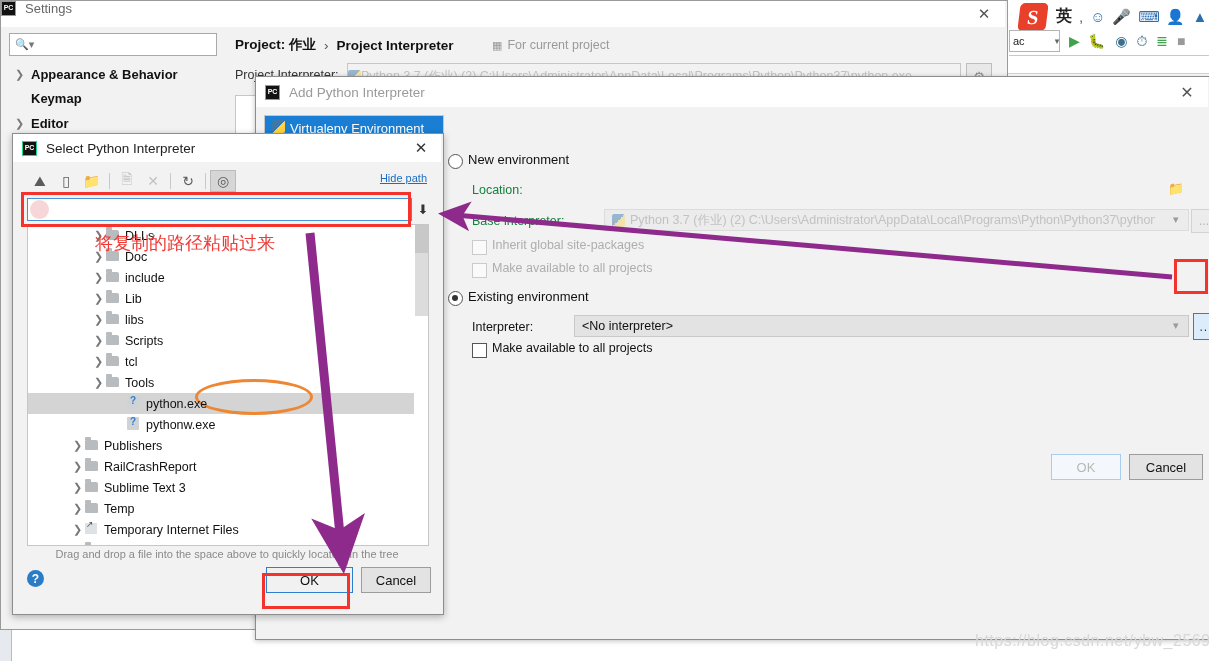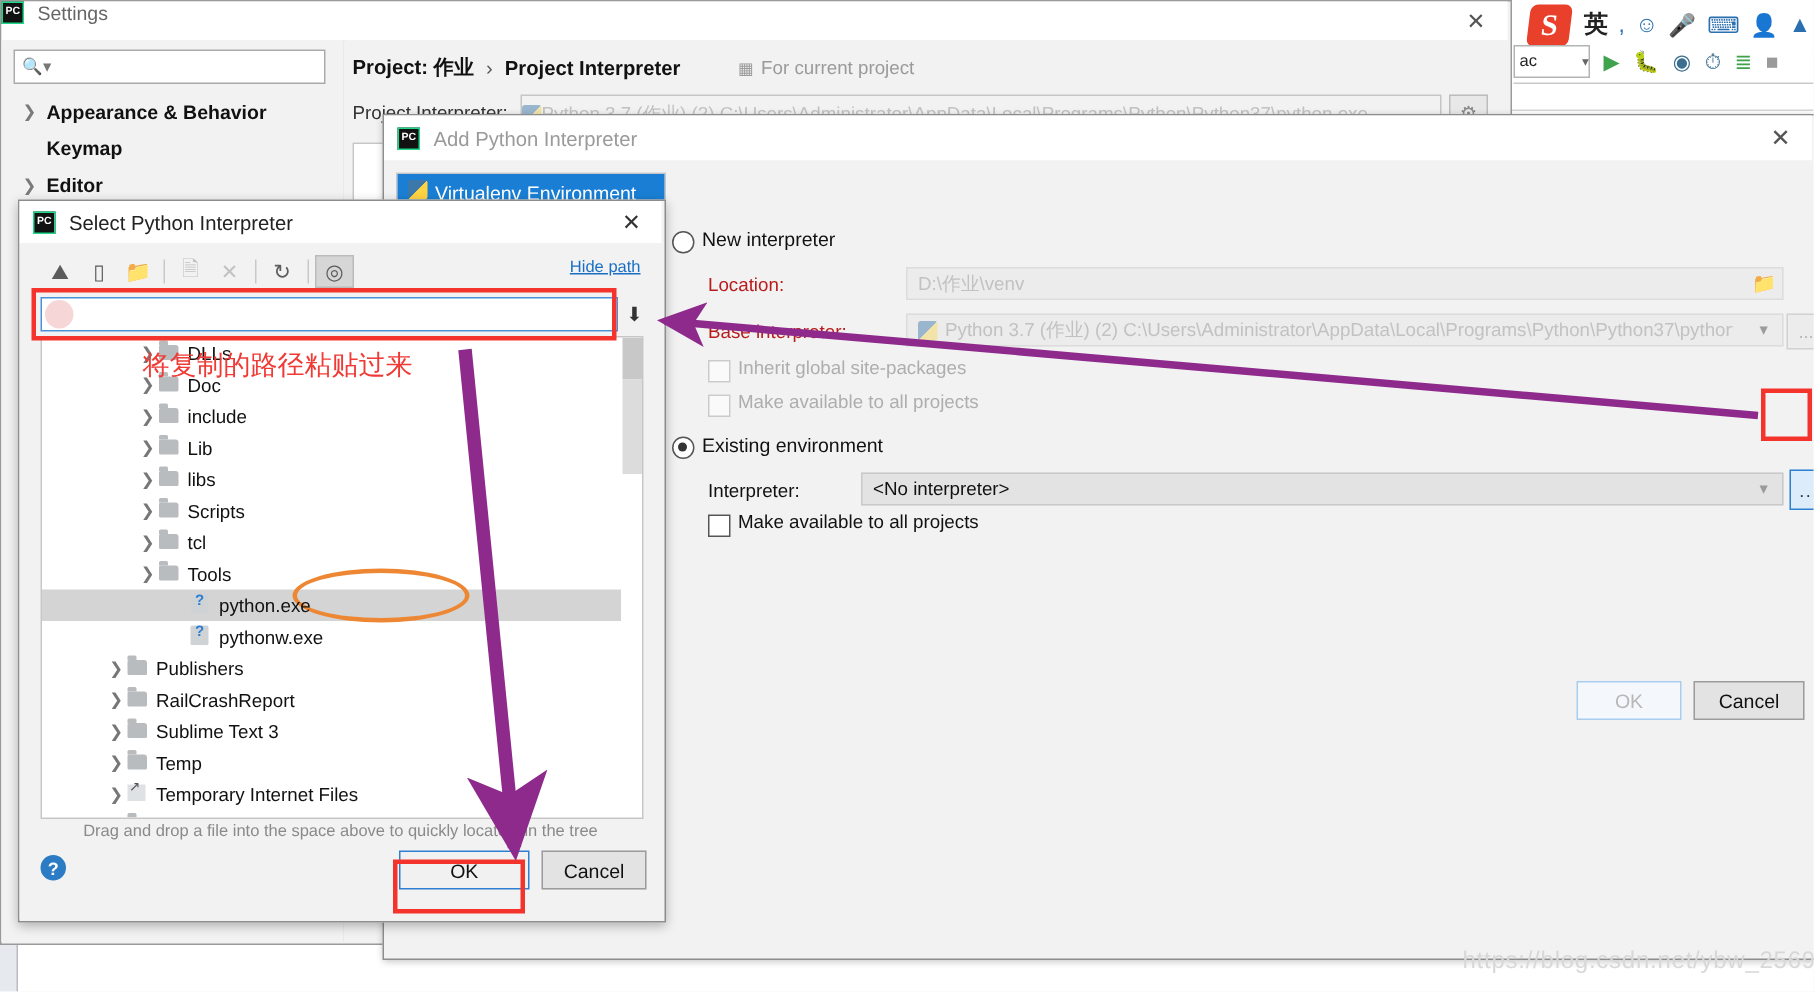--- a/index.html
+++ b/index.html
@@ -68,21 +68,21 @@
   #add-body{left:0;top:30px;width:952px;height:531px;background:#f2f2f2;}
   #env-list{left:8px;top:8px;width:178px;height:450px;background:#fff;border:1px solid #c6c6c6;}
   #env-item{left:0;top:0;width:178px;height:24px;background:#1a7fd4;color:#fff;font-size:13px;
             display:flex;align-items:center;}
   #env-item .ic{margin:0 5px 0 7px;}
   #right-pane{left:190px;top:6px;width:756px;height:460px;}
   .radio{position:absolute;width:13px;height:13px;border:1.4px solid #555;border-radius:50%;background:#fff;}
   .radio.on::after{content:"";position:absolute;left:2.5px;top:2.5px;width:6px;height:6px;border-radius:50%;background:#333;}
   .rlabel{position:absolute;font-size:13px;color:#111;}
   .rlabel.dis{color:#aeaeae;}
-  .flabel{position:absolute;font-size:12.5px;color:#b91c1c;}
+  .flabel{position:absolute;font-size:12.5px;color:#15803d;}
   .flabel.en{color:#111;}
   .ftext{position:absolute;height:22px;background:#ececec;border:1px solid #dcdcdc;display:flex;
          align-items:center;color:#c2c2c2;font-size:12.5px;padding-left:7px;box-sizing:border-box;}
   .ftext.en{background:#e3e3e3;border-color:#c9c9c9;color:#111;}
   .cbox{position:absolute;width:13px;height:13px;border:1.4px solid #cbcbcb;background:#fafafa;}
   .cbox.en{border-color:#555;background:#fff;}
   .combo-arr{position:absolute;color:#9b9b9b;font-size:11px;}
   .sm-btn{position:absolute;height:22px;background:#ececec;border:1px solid #d2d2d2;display:flex;
           align-items:center;justify-content:center;color:#b6b6b6;font-size:12px;}
   .sm-btn.en{background:#dcecfa;border:1.4px solid #2f7fd0;color:#333;}
@@ -255,26 +255,23 @@
     <div class="abs" id="env-list">
       <div class="abs" id="env-item">
         <span class="ic"><span class="pylogo"></span></span>
         <span>Virtualenv Environment</span>
       </div>
     </div>
 
     <div class="abs" id="right-pane">
 
       <div class="radio" style="left:2px;top:41px;"></div>
-      <div class="rlabel" style="left:22px;top:39px;">New interpreter</div>
+      <div class="rlabel" style="left:22px;top:39px;">New environment</div>
 
       <div class="flabel" style="left:26px;top:70px;">Location:</div>
-      <div class="ftext" style="left:158px;top:65px;width:585px;">
-        <span>D:\作业\venv</span>
-      </div>
       <div class="abs" style="left:722px;top:68px;color:#a9a9a9;font-size:13px;">📁</div>
 
       <div class="flabel" style="left:26px;top:101px;">Base interpreter:</div>
       <div class="ftext" style="left:158px;top:96px;width:585px;">
         <span class="pylogo dim" style="margin-right:5px;"></span>
         <span style="overflow:hidden;white-space:nowrap;width:525px;">Python 3.7 (作业) (2) C:\Users\Administrator\AppData\Local\Programs\Python\Python37\python.exe</span>
       </div>
       <div class="combo-arr" style="left:727px;top:100px;">▾</div>
       <div class="sm-btn" style="left:745px;top:96px;width:24px;">...</div>
 

